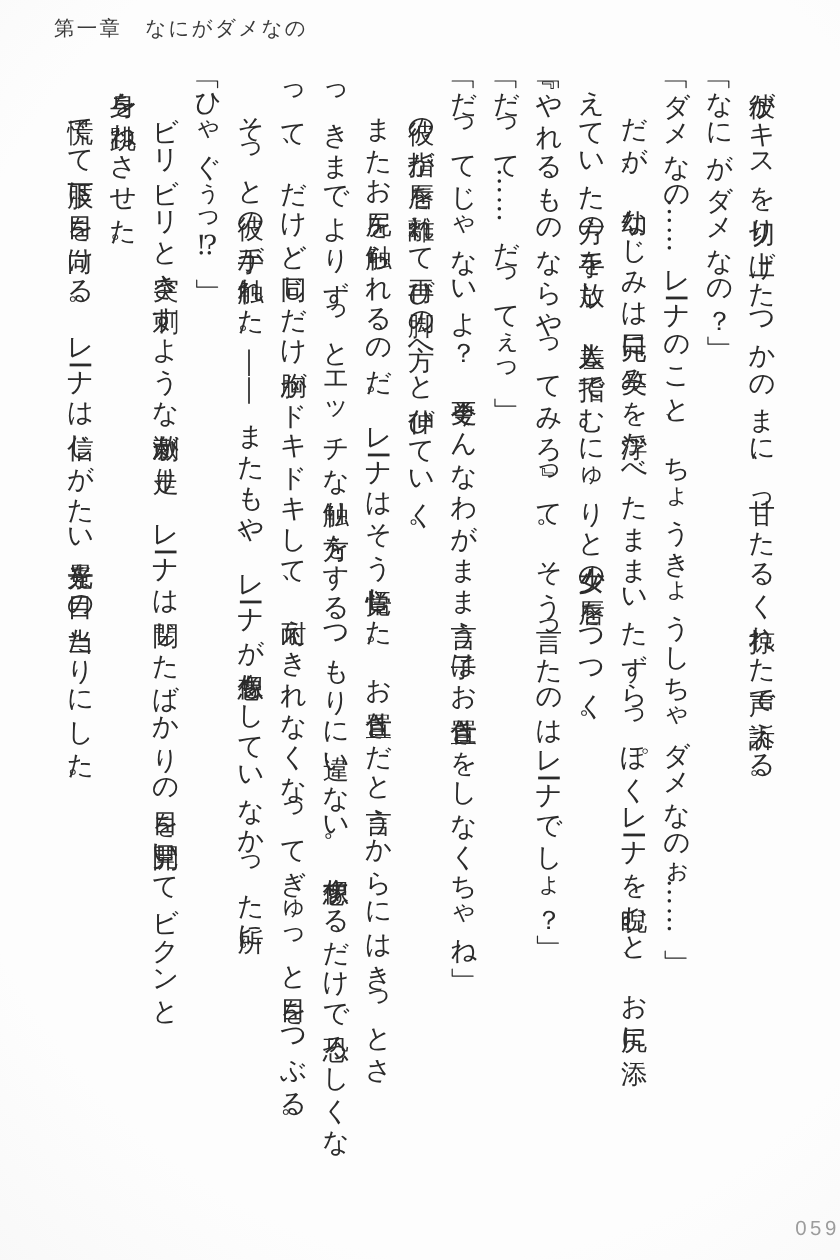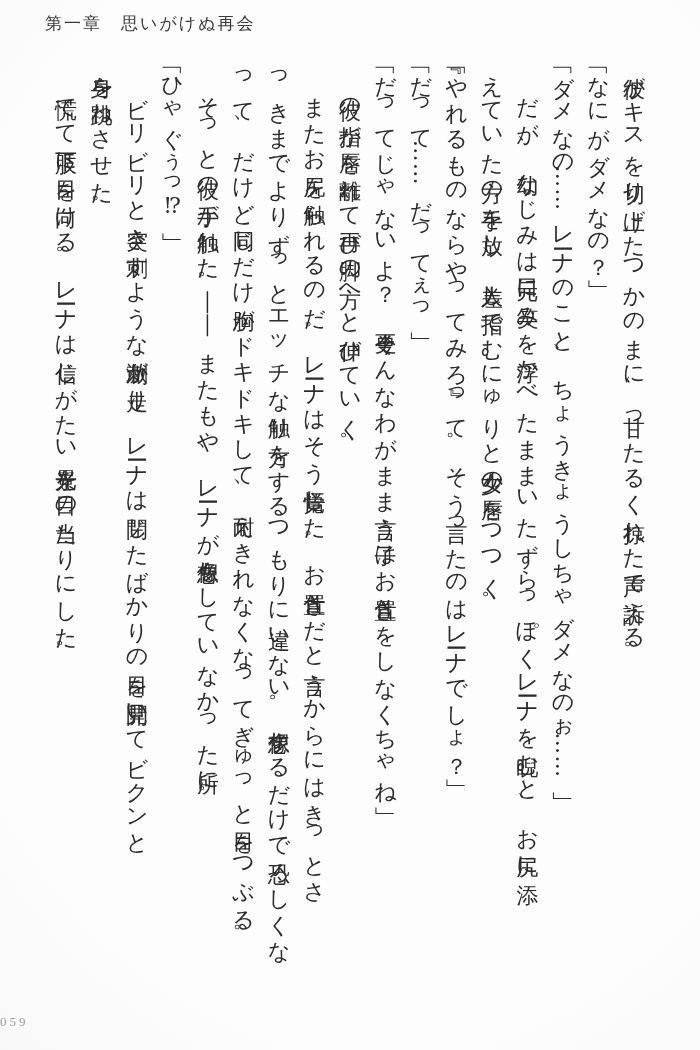--- a/index.html
+++ b/index.html
@@ -40,31 +40,31 @@
     white-space: nowrap;
   }
   .text-column.indent {
     text-indent: 1em;
   }
   .page-number {
     position: absolute;
     top: 1014px;
     left: 0;
     width: 100%;
-    text-align: left;
-    font-family: Liberation Serif, serif;
-    font-size: 13px;
+    text-align: right;
+    font-family: Liberation Sans, sans-serif;
+    font-size: 17px;
     color: #9c9c9c;
     letter-spacing: 3px;
   }
 </style>
 </head>
 <body>
 
-<div class="chapter-header">第一章　思いがけぬ再会</div>
+<div class="chapter-header">第一章　なにがダメなの</div>
 
 <div class="text-area">
     <p class="text-column">彼がキスを切り上げたつかのまに、甘ったるく掠れた声で訴える。</p>
     <p class="text-column">「なにがダメなの？」</p>
     <p class="text-column">「ダメなの……レーナのこと、ちょうきょうしちゃダメなのぉ……」</p>
     <p class="text-column indent">だが、幼なじみは口元に笑みを浮かべたままいたずらっぽくレーナを睨むと、お尻に添</p>
     <p class="text-column">えていた方の手を放し、人差し指でむにゅりと少女の唇をつつく。</p>
     <p class="text-column">「『やれるものならやってみろ』って。そう言ったのはレーナでしょ？」</p>
     <p class="text-column">「だって……だってぇっ」</p>
     <p class="text-column">「だってじゃないよ？　今更そんなわがまま言う子はお仕置きをしなくちゃね」</p>

